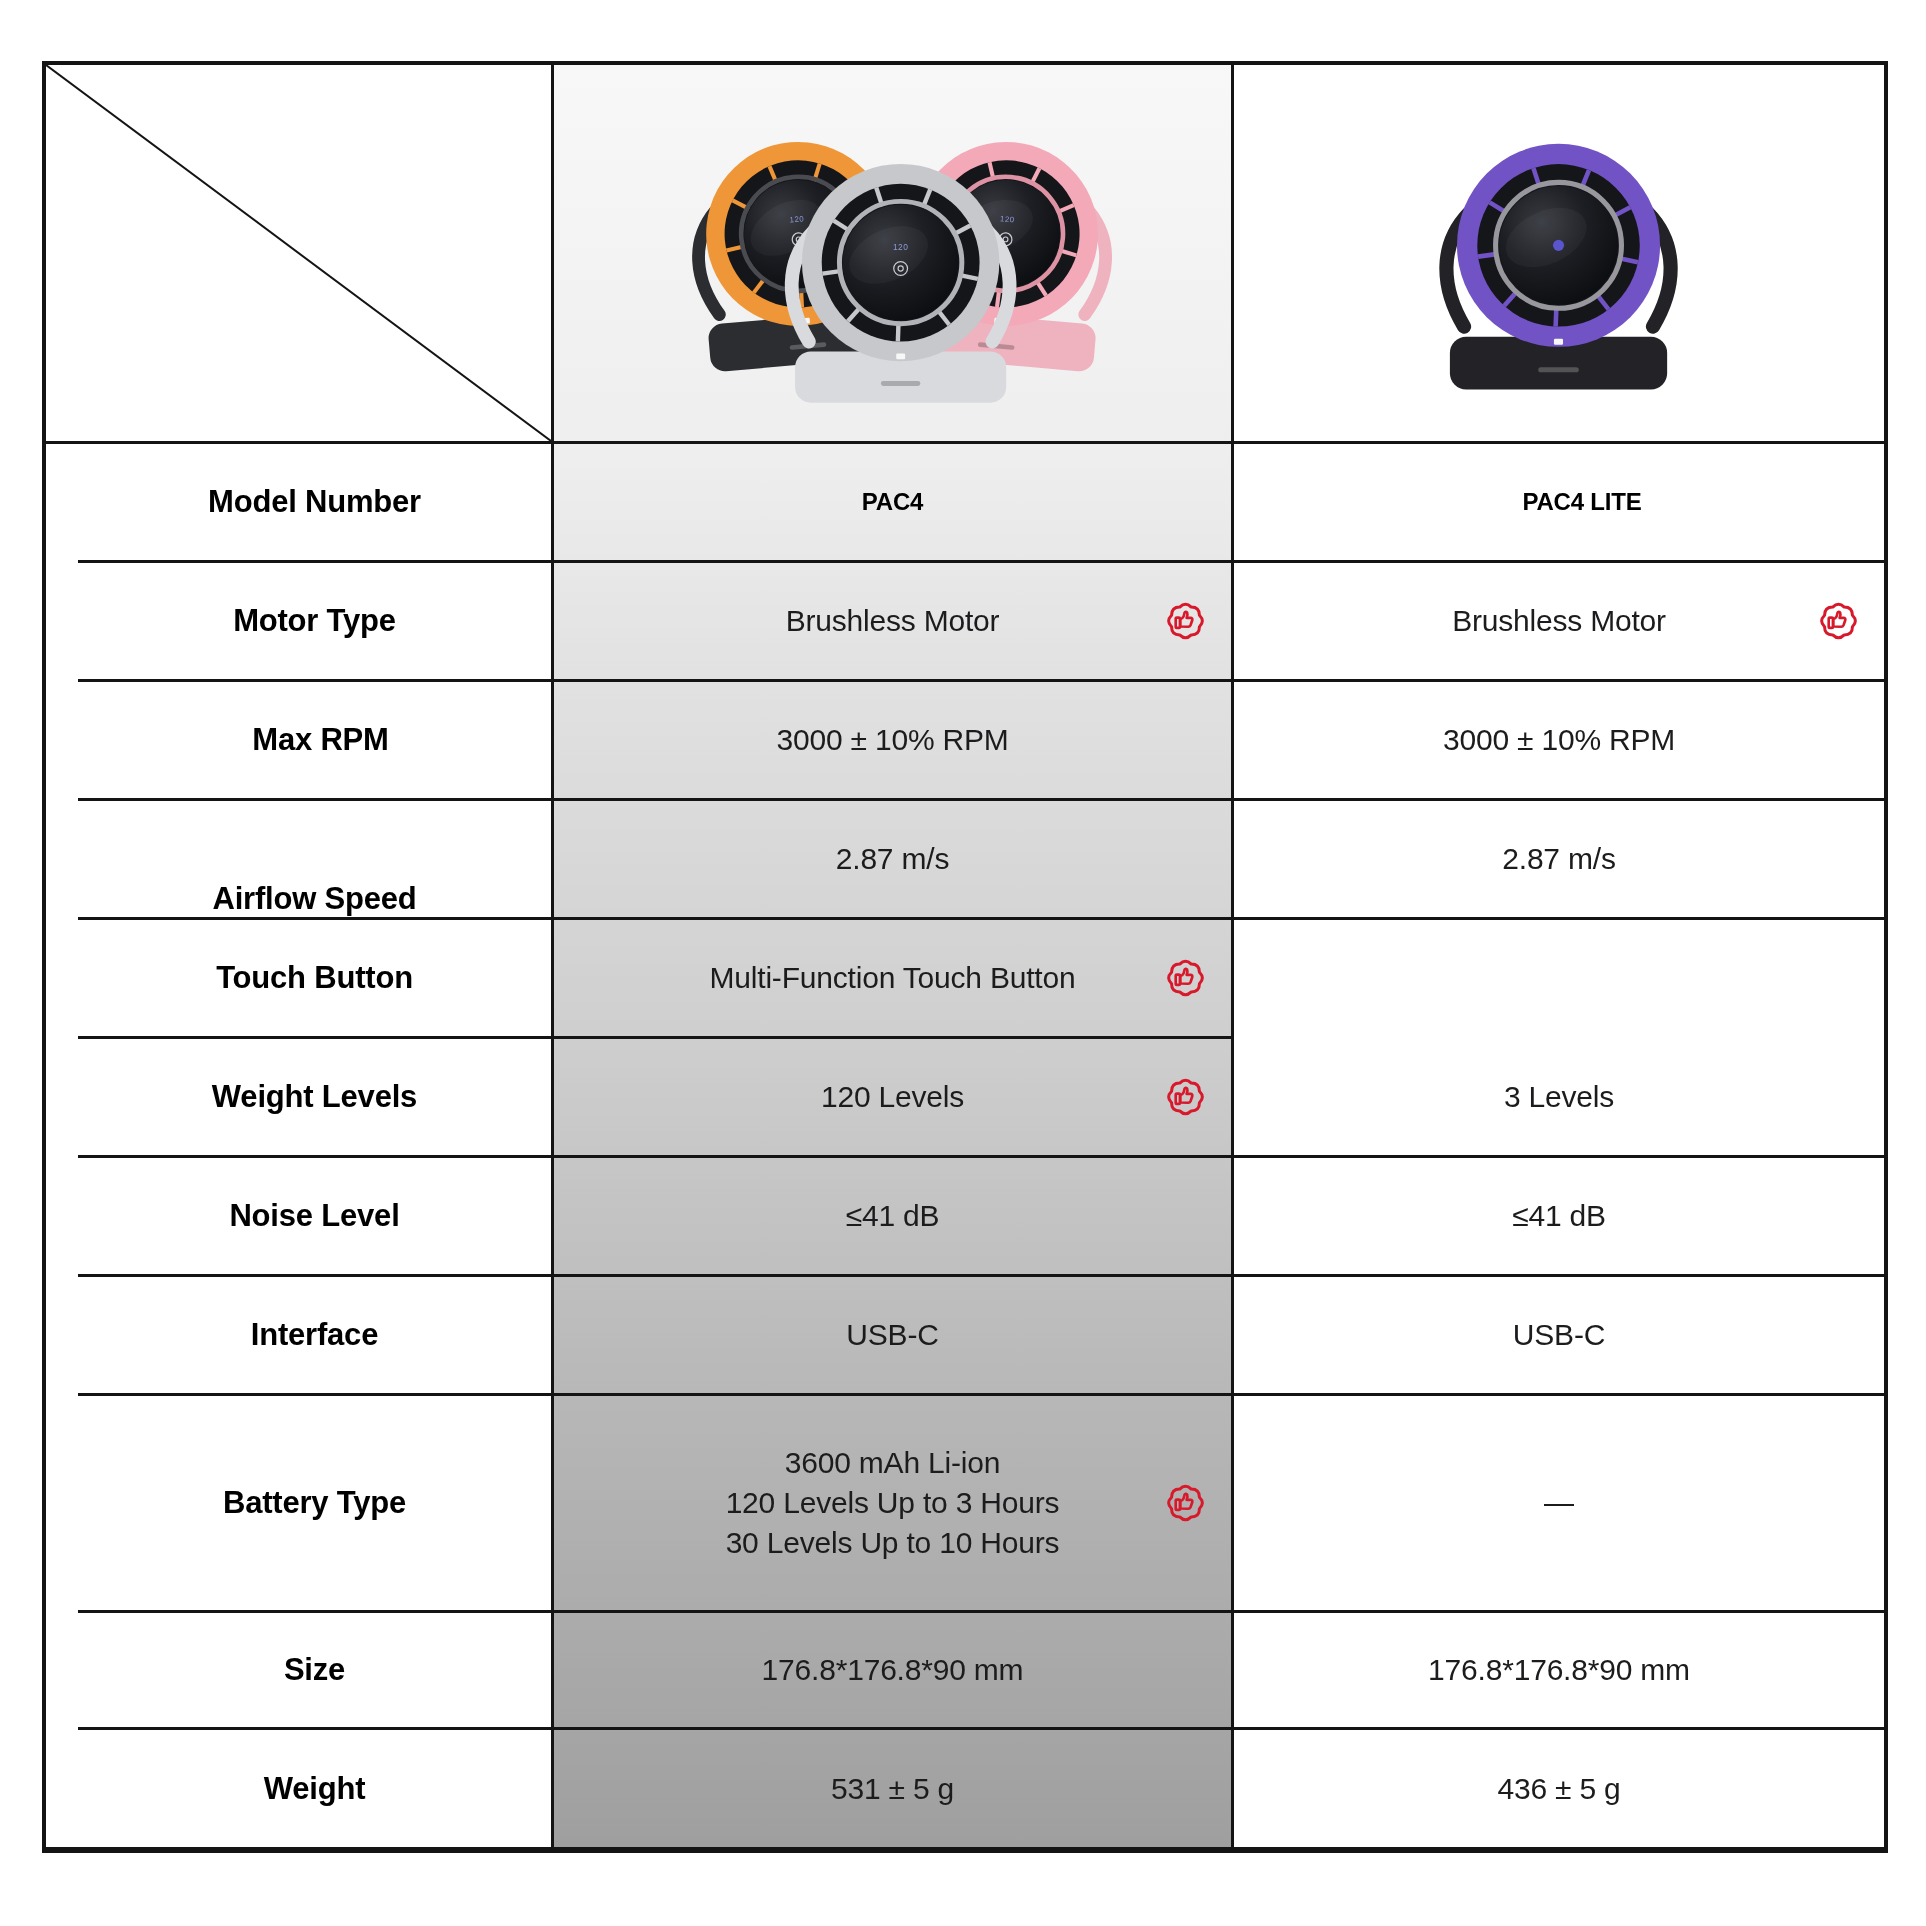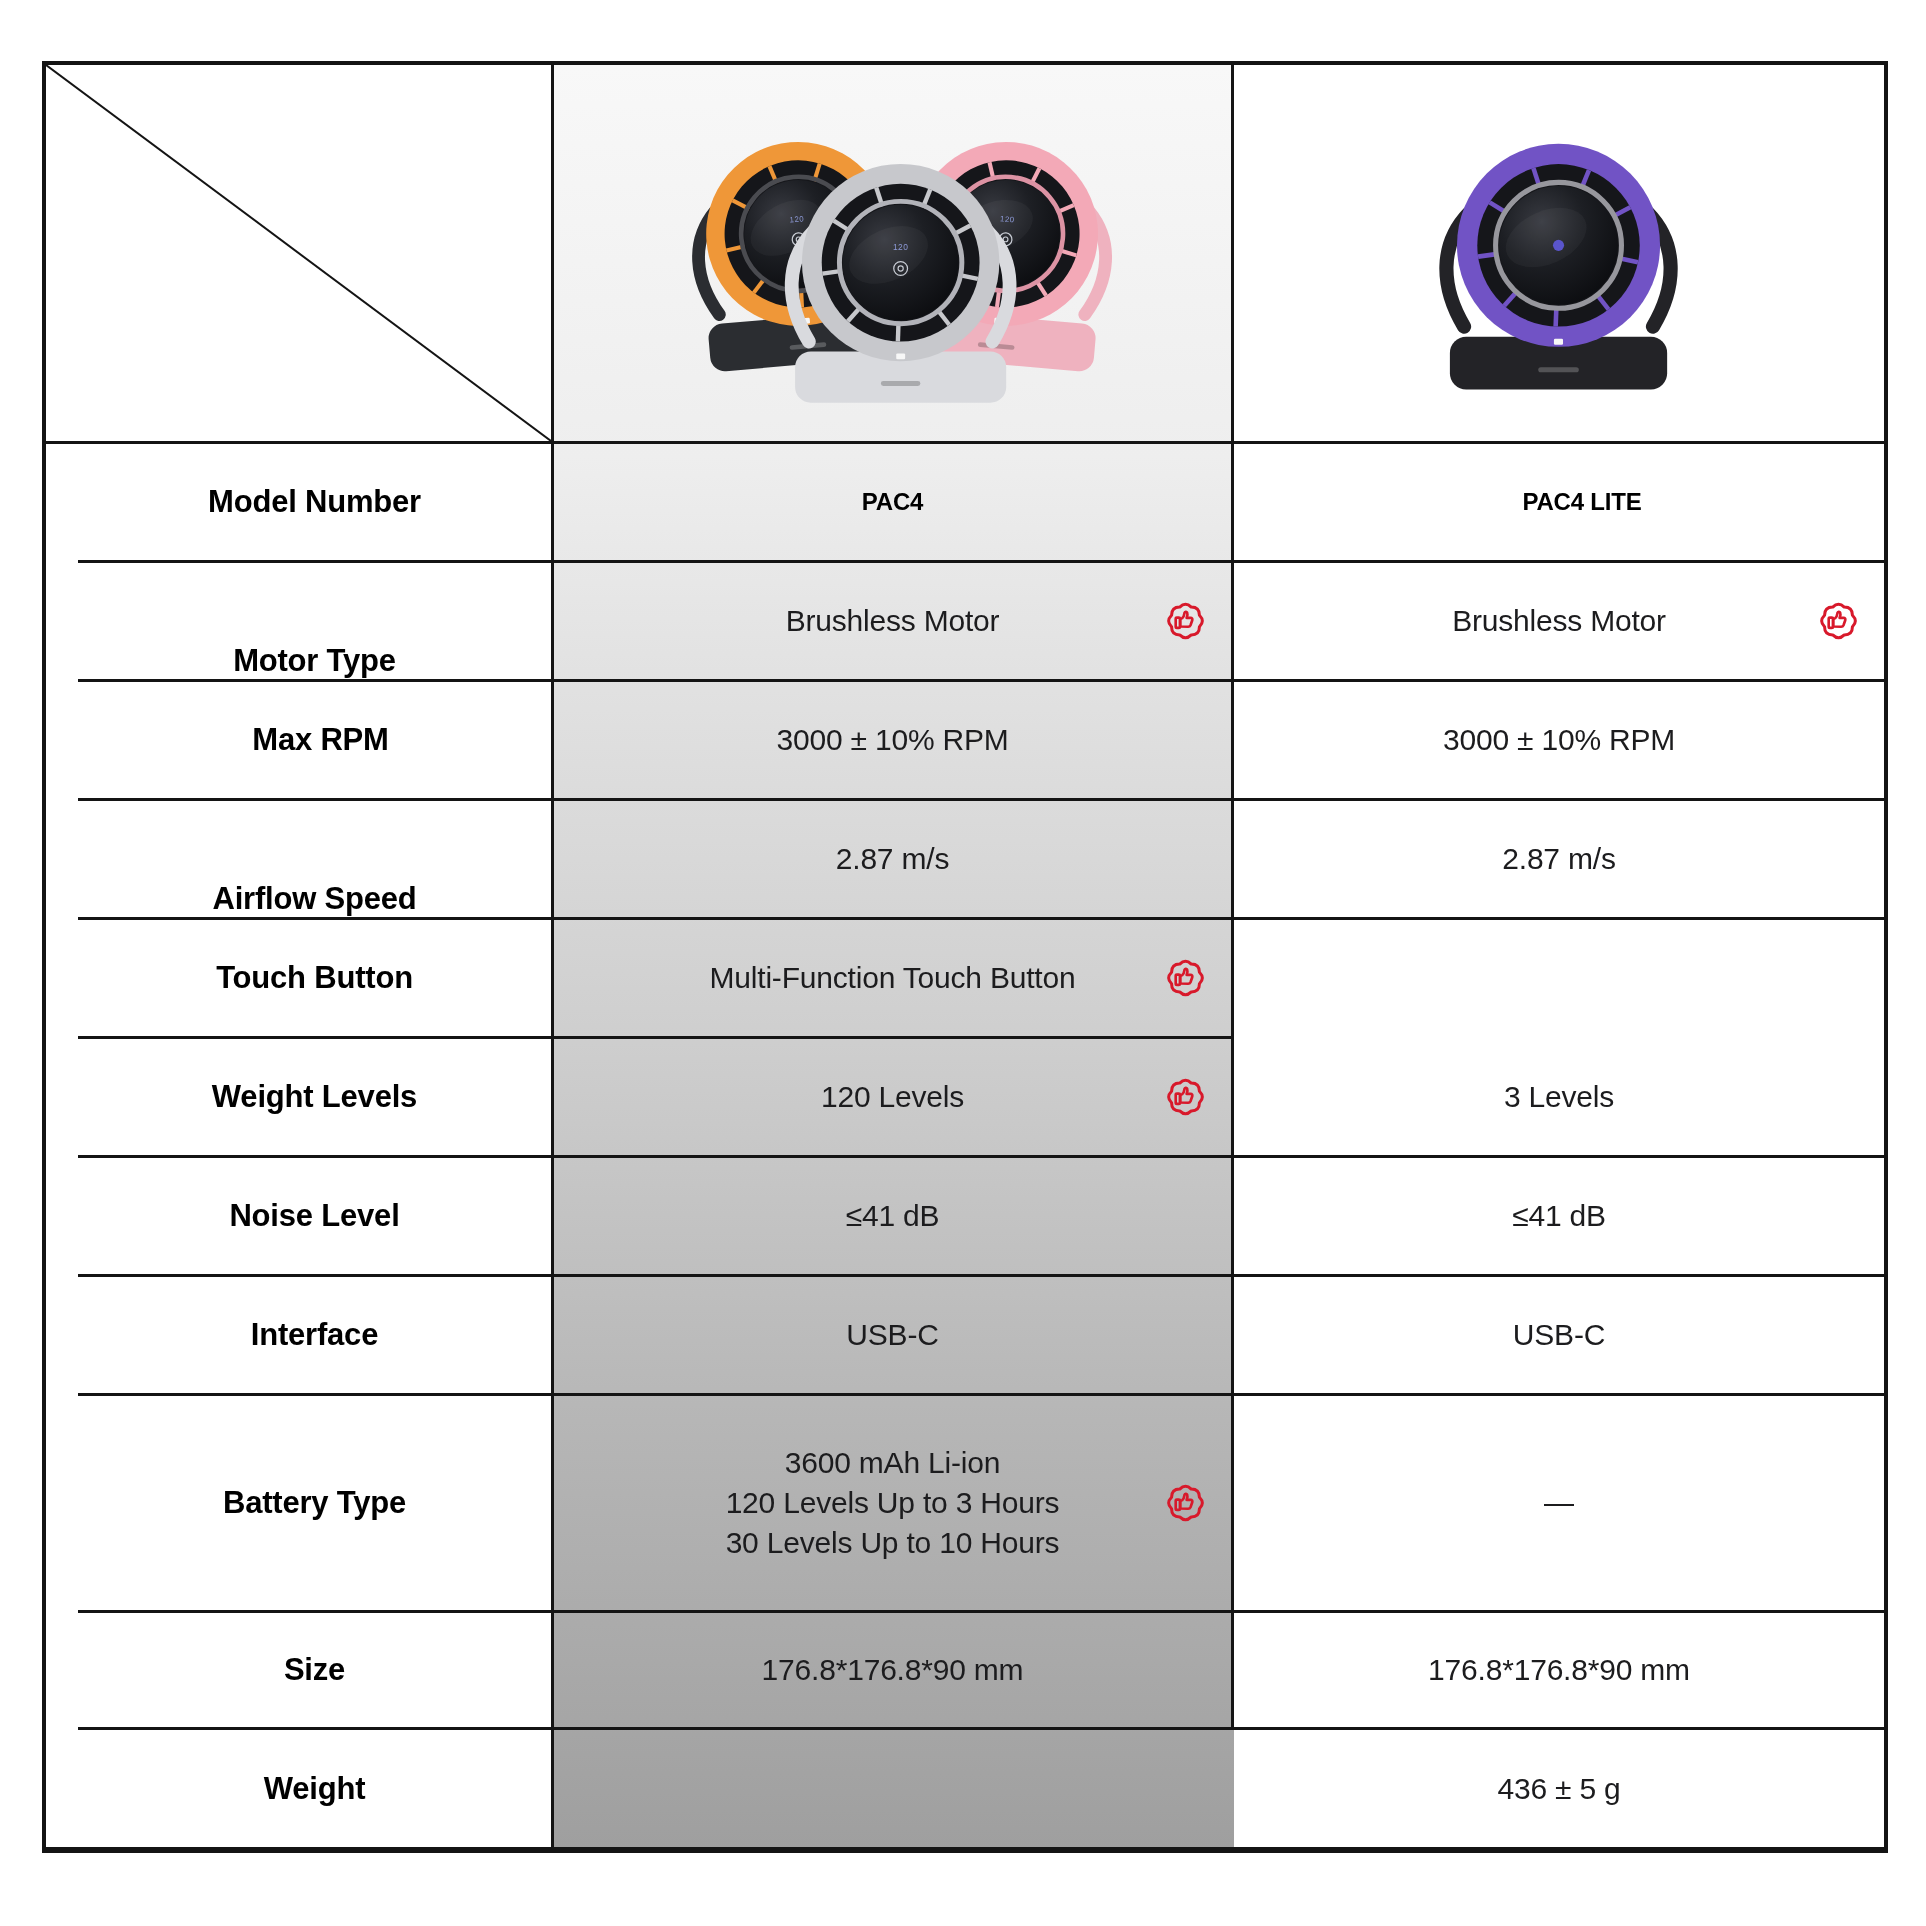--- a/index.html
+++ b/index.html
@@ -206,21 +206,21 @@
       </div>
   <div class="cell label-cell" style="grid-area: 2 / 1;">
         <div>Model Number</div>
       </div>
       <div class="cell value-cell em" style="grid-area: 2 / 2;">
         <div>PAC4</div>
       </div>
       <div class="cell value-cell no-right em" style="grid-area: 2 / 3; padding-left: 46px;">
         <div>PAC4 LITE</div>
       </div>
-      <div class="cell label-cell" style="grid-area: 3 / 1; align-items: flex-end;">
+      <div class="cell label-cell" style="grid-area: 3 / 1;">
         <div>Motor Type</div>
       </div>
       <div class="cell value-cell" style="grid-area: 3 / 2;">
         <div>Brushless Motor</div>
         <svg class="badge" viewBox="0 0 48 48">
           <path class="seal" d="M 29.89 9.77 Q 38.28 9.72 38.23 18.11 Q 44.20 24.00 38.23 29.89 Q 38.28 38.28 29.89 38.23 Q 24.00 44.20 18.11 38.23 Q 9.72 38.28 9.77 29.89 Q 3.80 24.00 9.77 18.11 Q 9.72 9.72 18.11 9.77 Q 24.00 3.80 29.89 9.77 Z"></path>
           <rect class="thumb" x="14" y="20.6" width="4.4" height="10.4" rx="1.2"></rect>
           <path class="thumb" d="M 18.6 29.6 L 18.6 22.1 L 20.7 21.1 C 22.1 20.1 22.7 17.7 23 15.9 C 23.2 14.5 25.1 14.3 25.7 15.5 C 26.3 16.7 25.9 18.8 25.1 20.8 L 29.2 20.8 C 30.6 20.8 31.3 22 30.9 23.2 L 29.1 28.3 C 28.7 29.3 27.8 29.9 26.7 29.9 Z"></path>
         </svg>
       </div>
@@ -316,18 +316,21 @@
       </div>
       <div class="cell value-cell" style="grid-area: 11 / 2;">
         <div>176.8*176.8*90 mm</div>
       </div>
       <div class="cell value-cell no-right" style="grid-area: 11 / 3;">
         <div>176.8*176.8*90 mm</div>
       </div>
       <div class="cell label-cell no-bottom" style="grid-area: 12 / 1;">
         <div>Weight</div>
       </div>
+      <div class="cell value-cell no-bottom" style="grid-area: 12 / 2;">
+        <div>531 ± 5 g</div>
+      </div>
       <div class="cell value-cell no-right no-bottom" style="grid-area: 12 / 3;">
         <div>436 ± 5 g</div>
       </div>
     </div>
 </div>
 
 
 </body></html>

